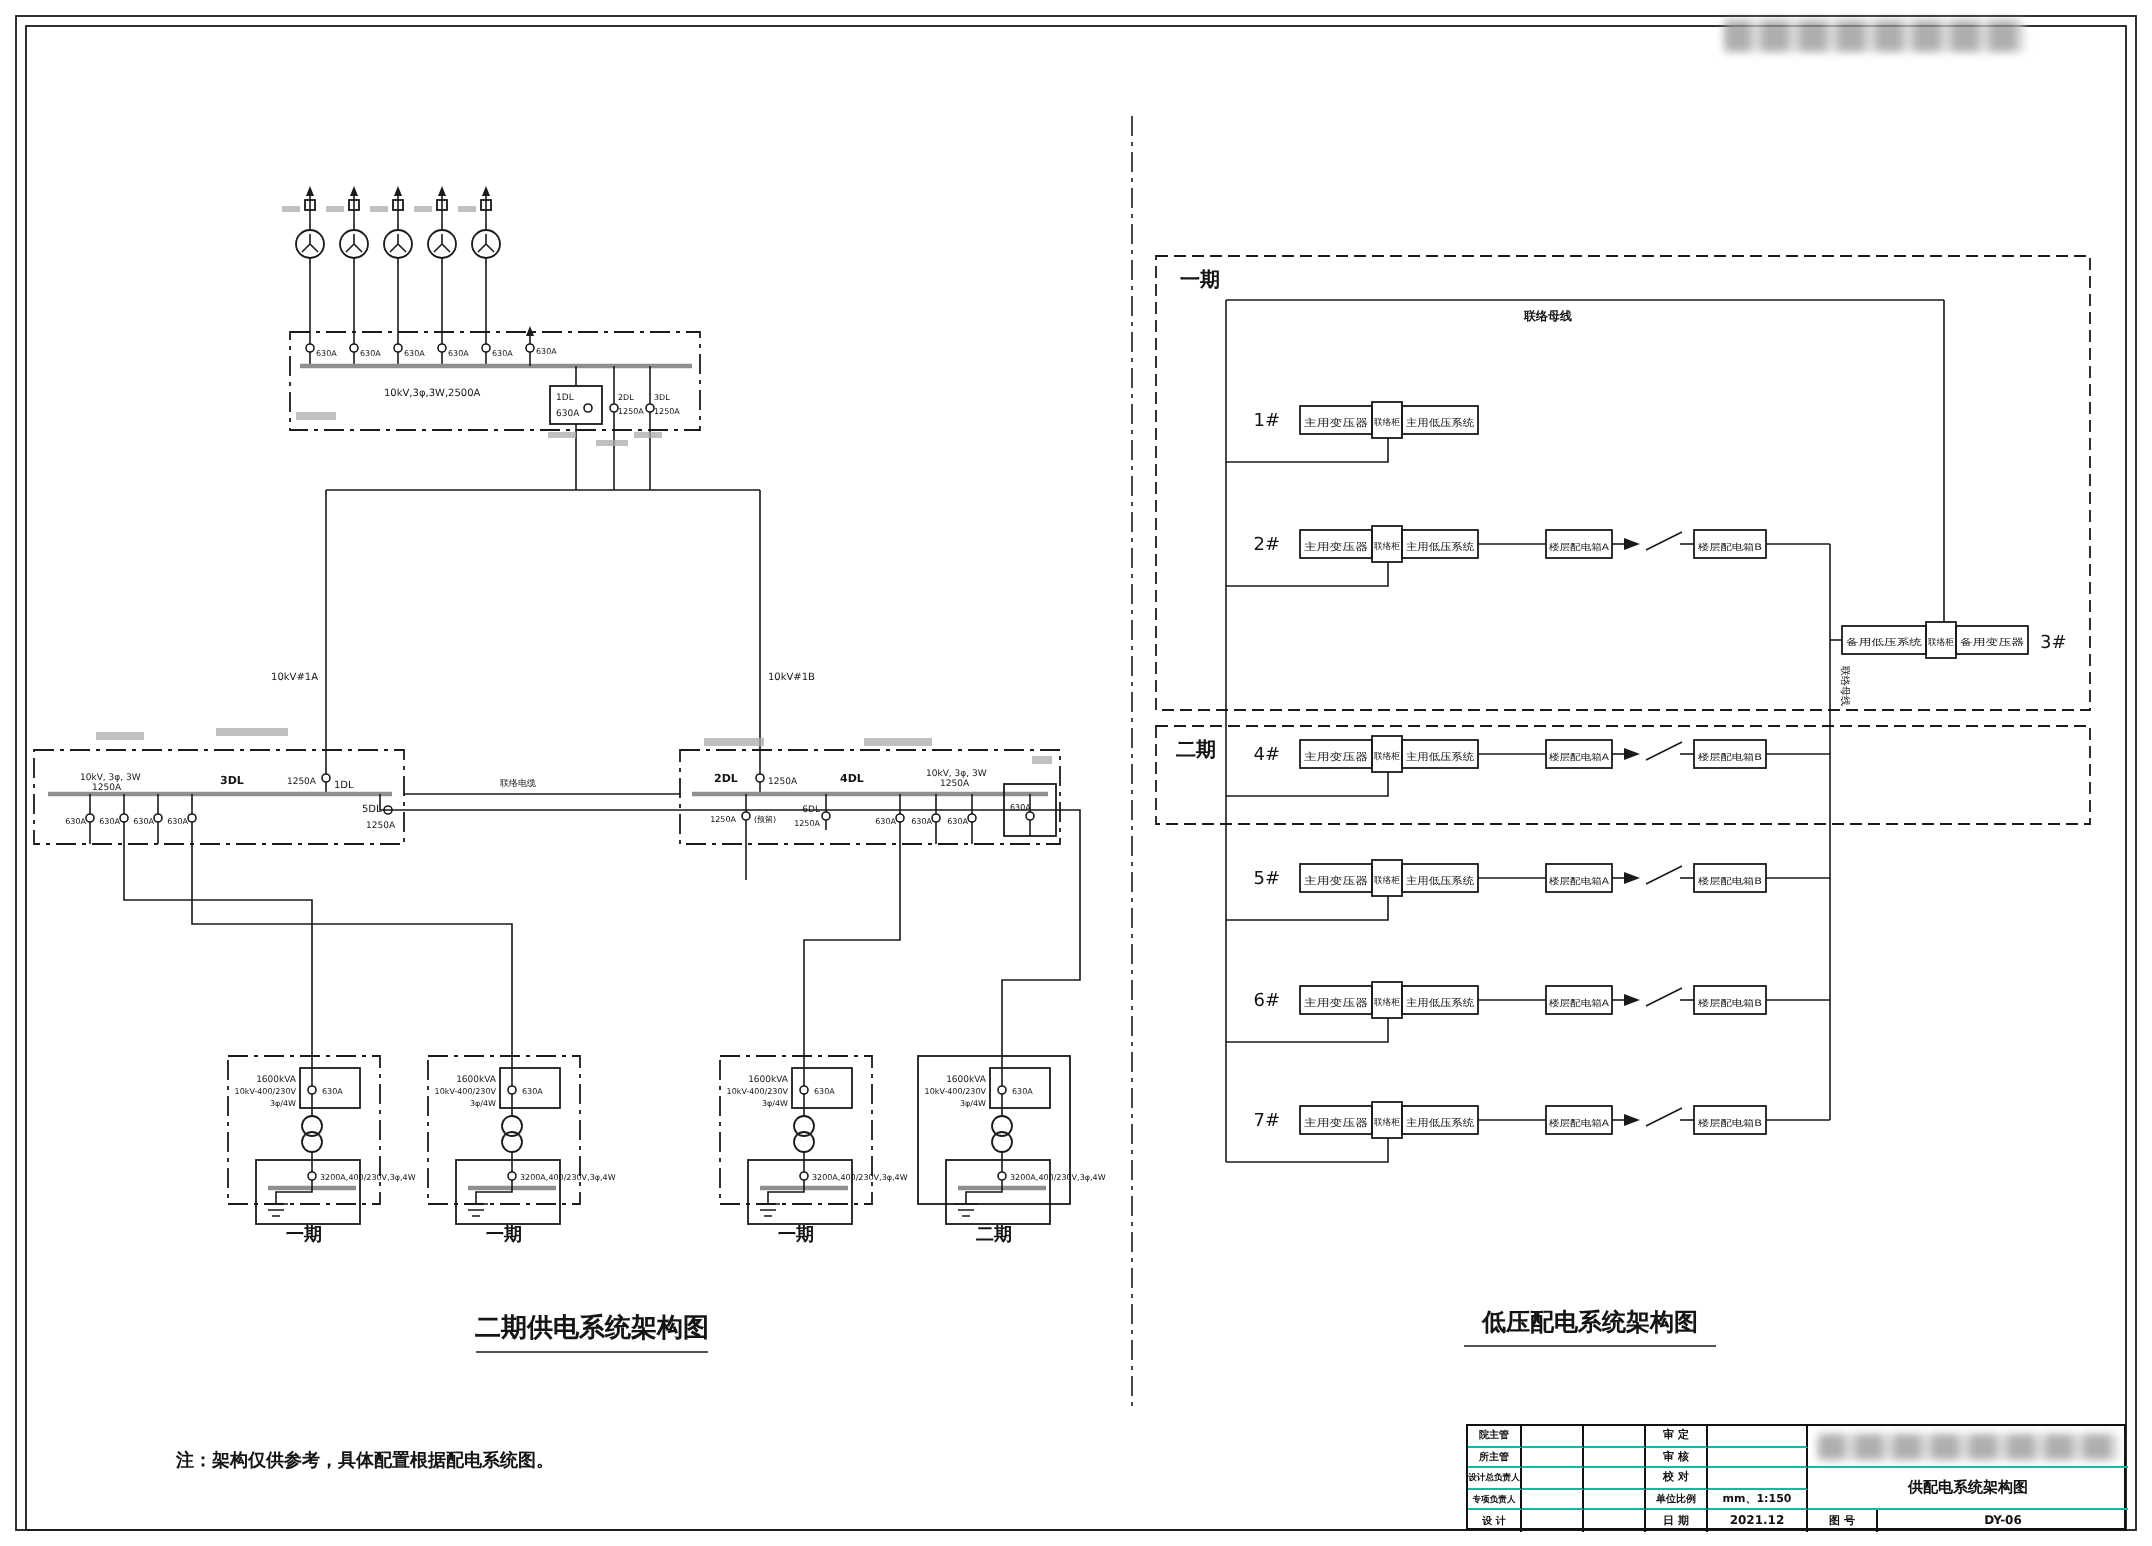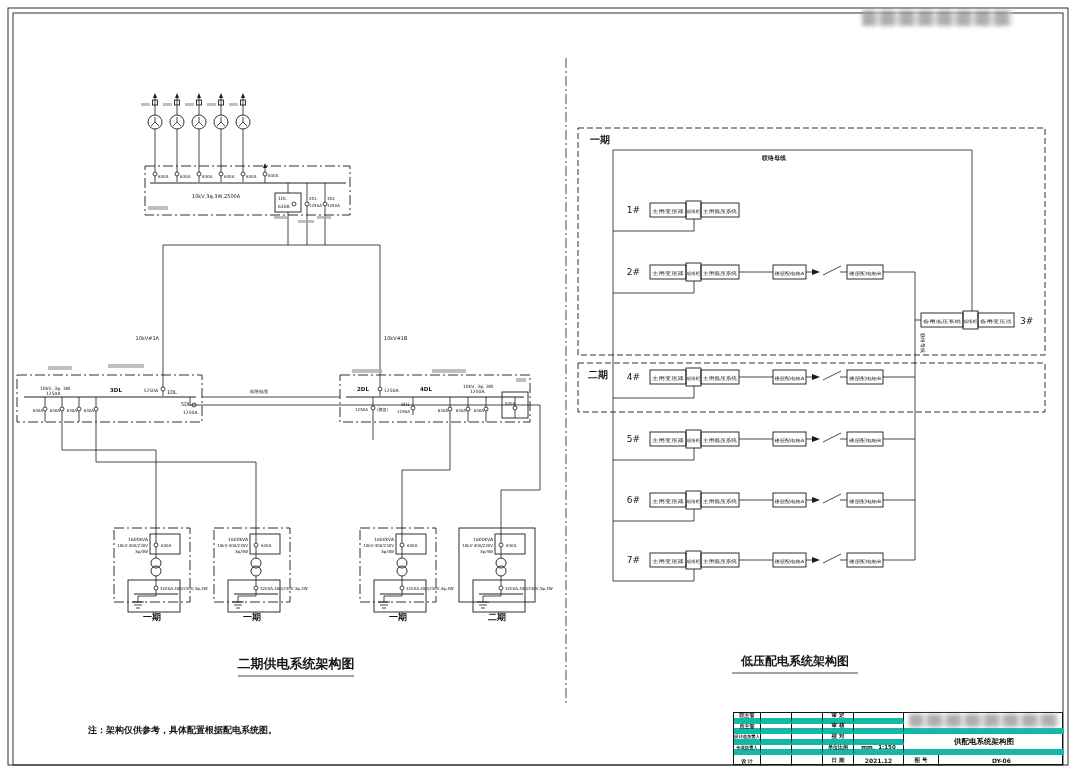--- a/index.html
+++ b/index.html
@@ -12,21 +12,21 @@
   .ln{stroke:#1a1a1a;stroke-width:.8;fill:none;}
   .bus{stroke:#8f8f8f;stroke-width:2.2;fill:none;}
   .bx{fill:none;stroke:#1a1a1a;stroke-width:.9;}
   .dsh{stroke-dasharray:6 3;}
   .dd{stroke-dasharray:10 3 2 3;}
   .brk{fill:#fff;stroke:#1a1a1a;stroke-width:.8;}
   .blr{fill:#a9a9a9;opacity:.75;}
   .arr{fill:#1a1a1a;stroke:none;}
   
   #tblock{position:absolute;left:733px;top:712px;width:330px;height:53px;border:1.5px solid #111;box-sizing:border-box;}
-  .cell{position:absolute;border-right:1px solid #111;border-bottom:6px solid #14b8a6;box-sizing:border-box;
+  .cell{position:absolute;border-right:1px solid #111;border-bottom:1px solid #14b8a6;box-sizing:border-box;
         display:flex;align-items:center;justify-content:center;font-weight:700;white-space:nowrap;overflow:visible;}
   .redact{background:repeating-linear-gradient(90deg,#9a9a9a 0 13px,#cfcfcf 13px 19px);
           filter:blur(2px);opacity:.8;border-radius:2px;}
 </style>
 </head>
 <body>
 
 <div id="sheet">
 
 <svg width="1076" height="773" viewBox="0 0 1076 773">

